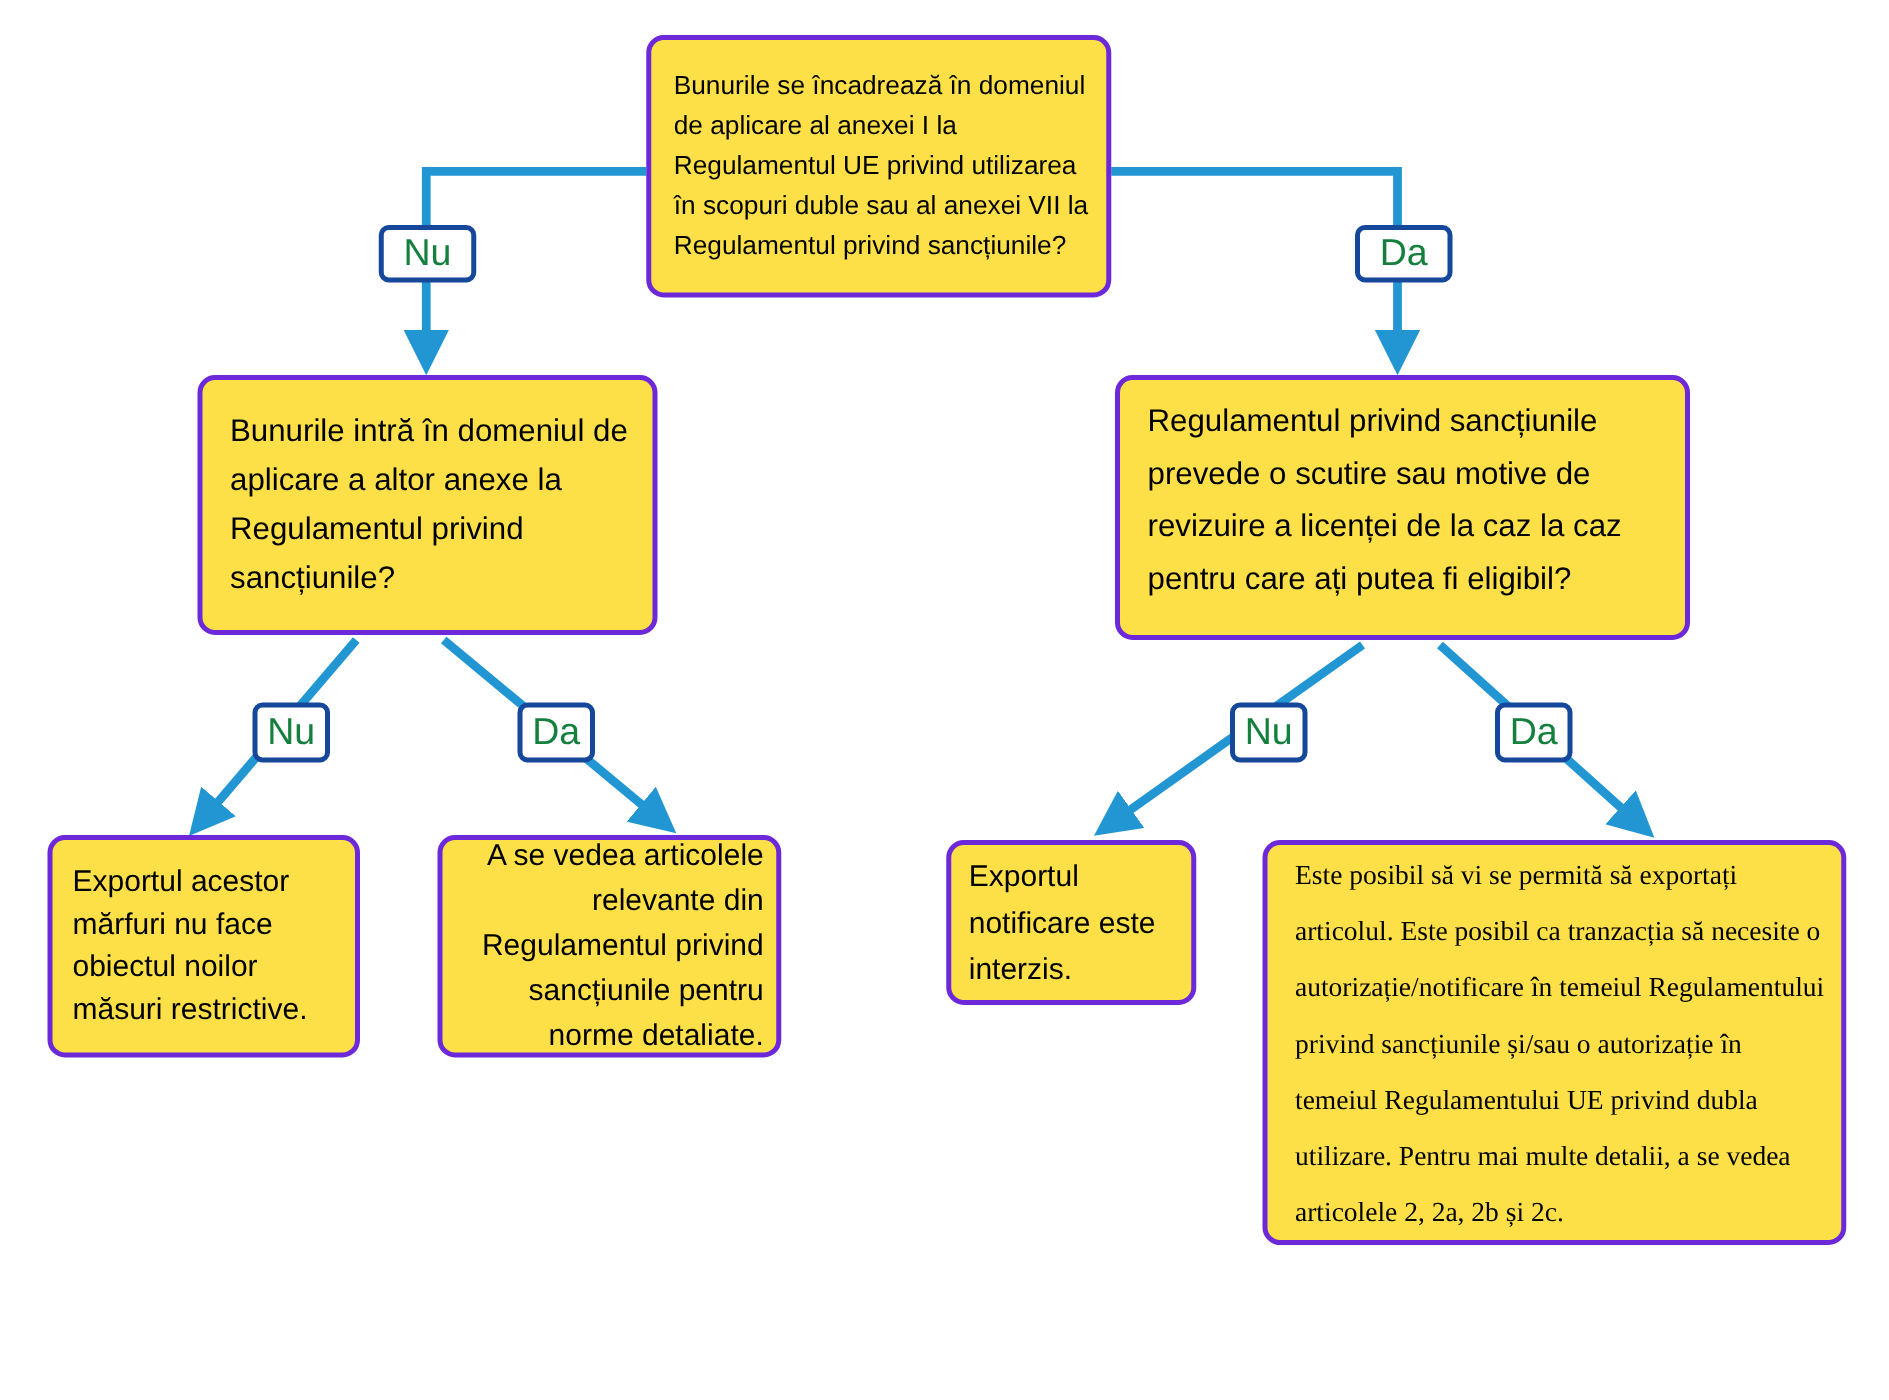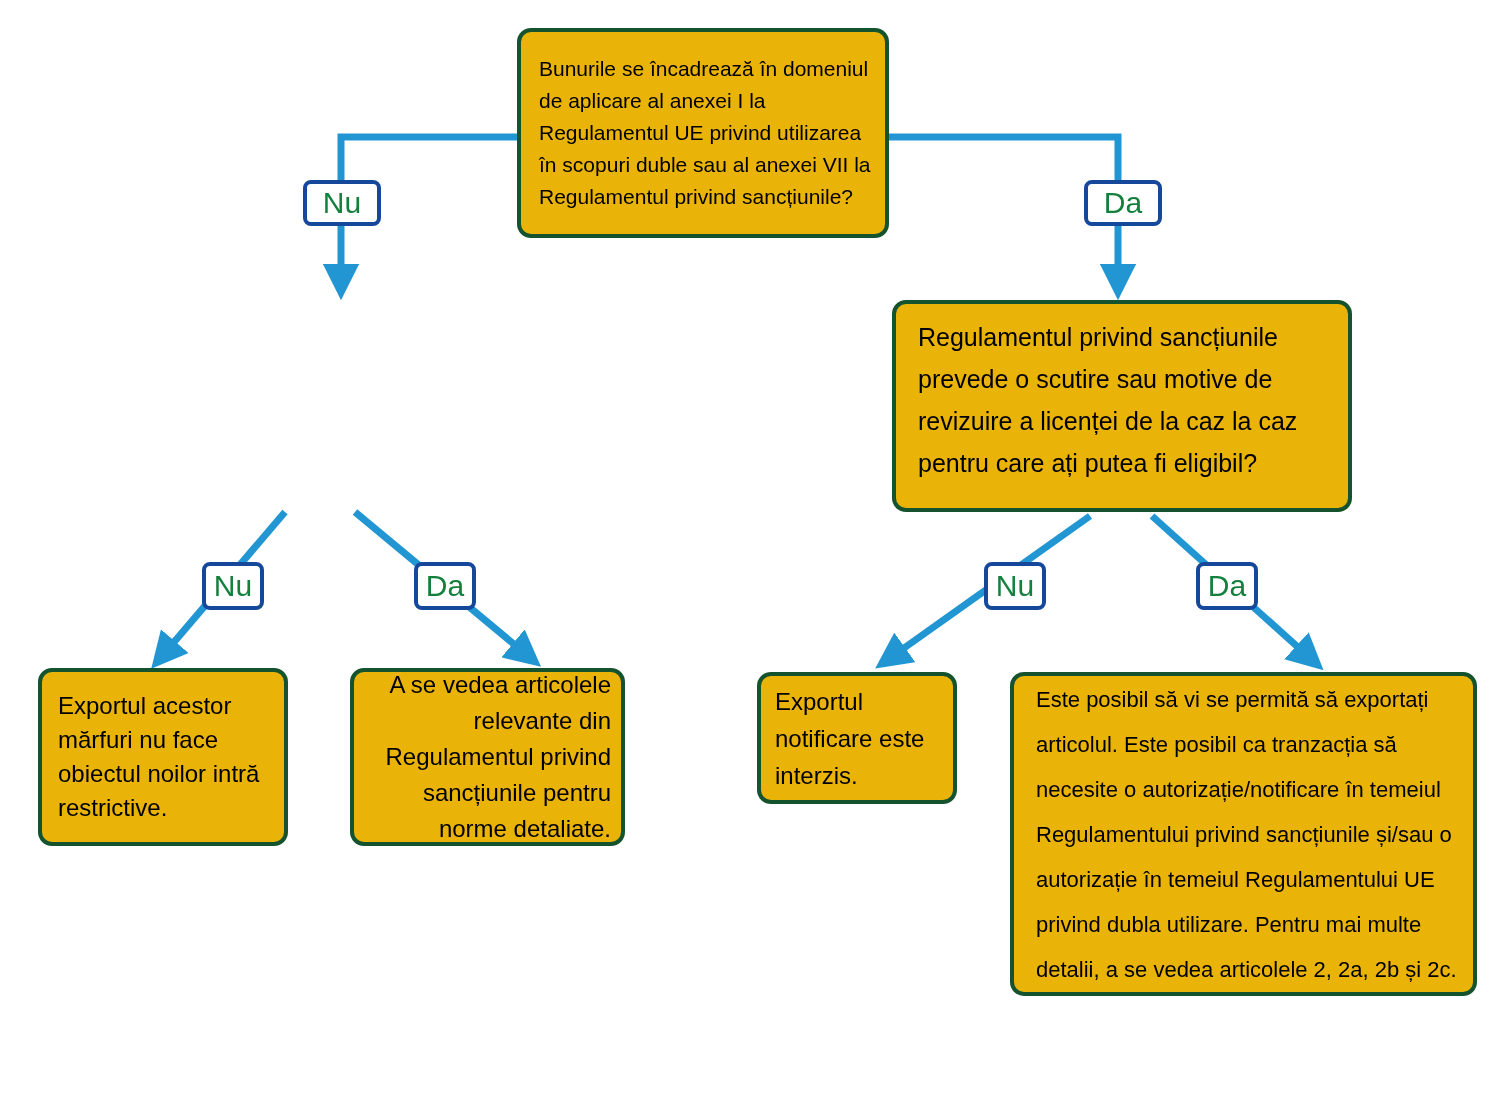--- a/index.html
+++ b/index.html
@@ -20,22 +20,22 @@
     position: absolute;
     left: 0;
     top: 0;
     width: 1511px;
     height: 1120px;
     pointer-events: none;
   }
   .node {
     position: absolute;
     box-sizing: border-box;
-    background: #eab308;
-    border: 4px solid #14532d;
+    background: #fde047;
+    border: 4px solid #6d28d9;
     border-radius: 14px;
     color: #000000;
     display: flex;
     align-items: center;
     z-index: 5;
   }
   .node .txt {
     display: block;
     width: 100%;
     white-space: pre-line;
@@ -52,21 +52,21 @@
 
   .n-l1      { left: 38px;  top: 668px; width: 250px; height: 178px; padding: 6px 10px 6px 16px; }
   .n-l1 .txt { font-size: 24px; line-height: 34px; }
 
   .n-l2      { left: 350px; top: 668px; width: 275px; height: 178px; padding: 6px 10px 6px 14px; text-align: right; }
   .n-l2 .txt { font-size: 24px; line-height: 36px; }
 
   .n-r1      { left: 757px; top: 672px; width: 200px; height: 132px; padding: 6px 10px 6px 14px; }
   .n-r1 .txt { font-size: 24px; line-height: 37px; }
 
-  .n-r2      { left: 1010px; top: 672px; width: 467px; height: 324px; padding: 8px 12px 8px 22px; }
+  .n-r2      { left: 1010px; top: 672px; width: 467px; height: 324px; padding: 8px 12px 8px 22px; font-family: Liberation Serif, serif; }
   .n-r2 .txt { font-size: 22px; line-height: 45px; }
 
   
   .chip {
     position: absolute;
     box-sizing: border-box;
     background: #ffffff;
     border: 4px solid #15479A;
     border-radius: 8px;
     color: #15803d;
@@ -102,27 +102,30 @@
 
     <path d="M 1090 516 L 890 658" fill="none" stroke="#2196D3" stroke-width="7" marker-end="url(#arrow)"></path>
 
     <path d="M 1152 516 L 1310 658" fill="none" stroke="#2196D3" stroke-width="7" marker-end="url(#arrow)"></path>
   </svg>
 
   <div class="node n-root">
     <span class="txt">Bunurile se încadrează în domeniul de aplicare al anexei I la Regulamentul UE privind utilizarea în scopuri duble sau al anexei VII la Regulamentul privind sancțiunile?</span>
   </div>
 
+  <div class="node n-left-q">
+    <span class="txt">Bunurile intră în domeniul de aplicare a altor anexe la Regulamentul privind sancțiunile?</span>
+  </div>
 
   <div class="node n-right-q">
     <span class="txt">Regulamentul privind sancțiunile prevede o scutire sau motive de revizuire a licenței de la caz la caz pentru care ați putea fi eligibil?</span>
   </div>
 
   <div class="node n-l1">
-    <span class="txt">Exportul acestor mărfuri nu face obiectul noilor intră restrictive.</span>
+    <span class="txt">Exportul acestor mărfuri nu face obiectul noilor măsuri restrictive.</span>
   </div>
 
   <div class="node n-l2">
     <span class="txt">A se vedea articolele relevante din Regulamentul privind sancțiunile pentru norme detaliate.</span>
   </div>
 
   <div class="node n-r1">
     <span class="txt">Exportul notificare este interzis.</span>
   </div>
 

